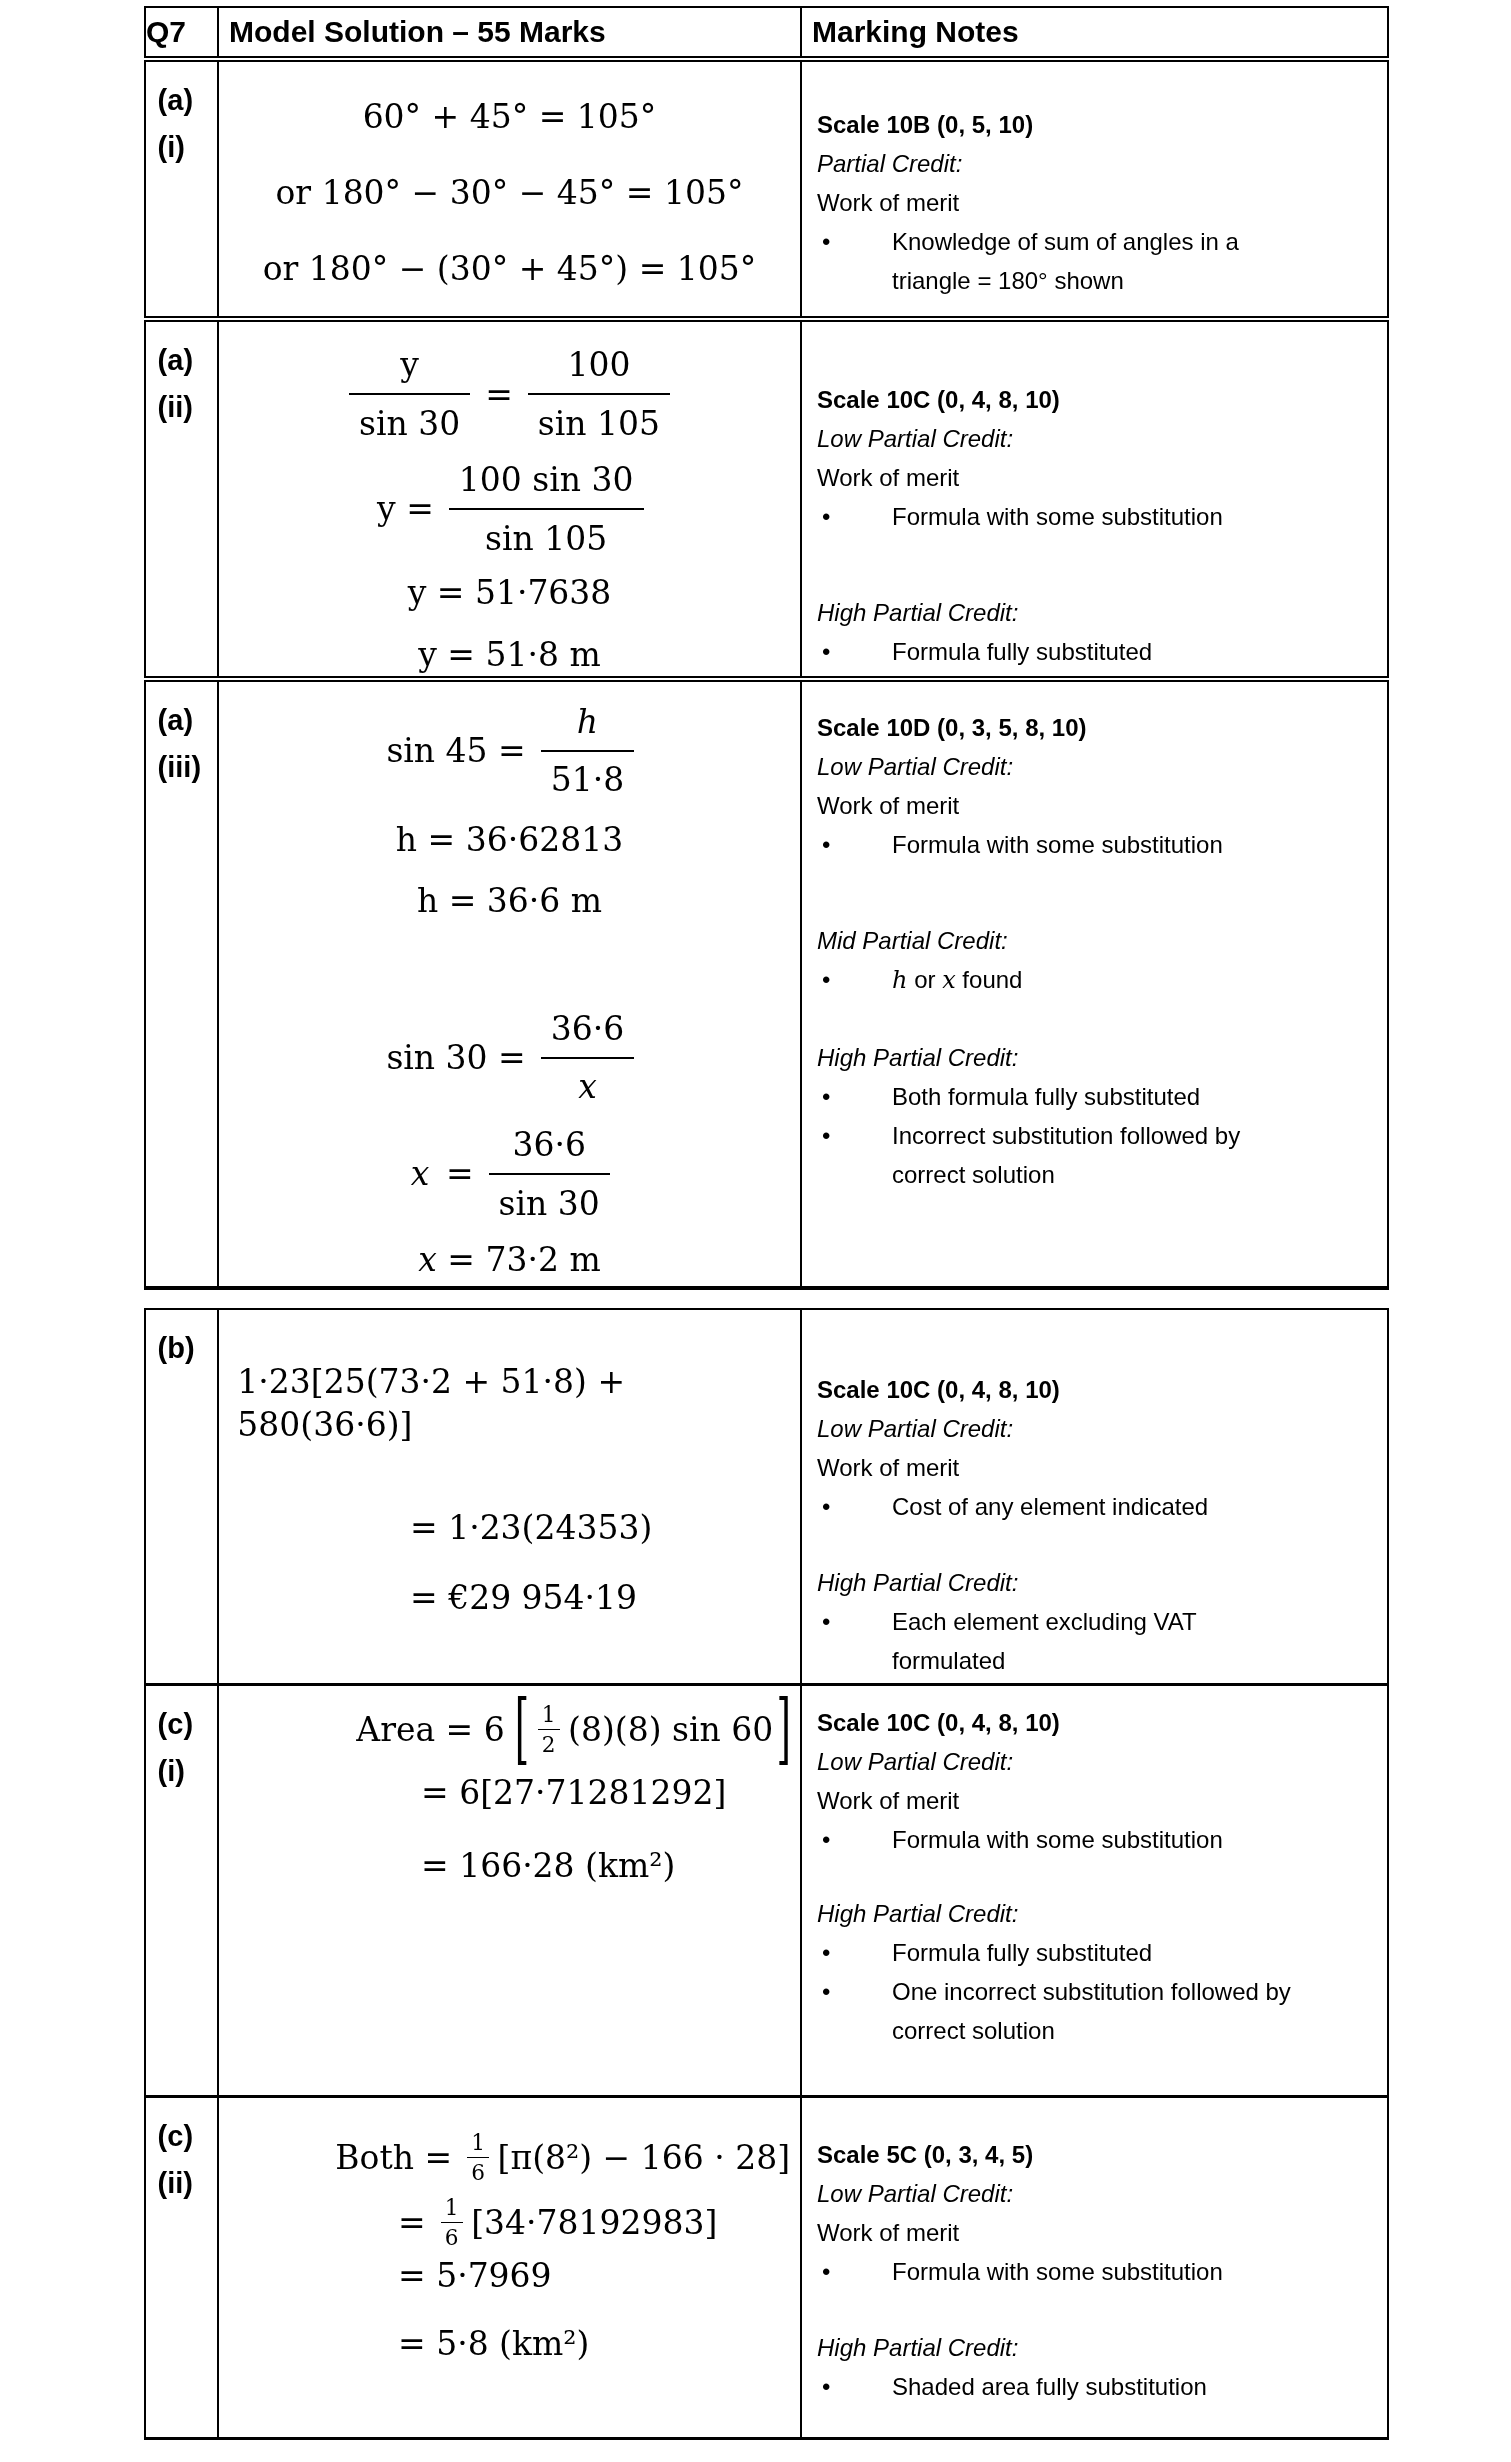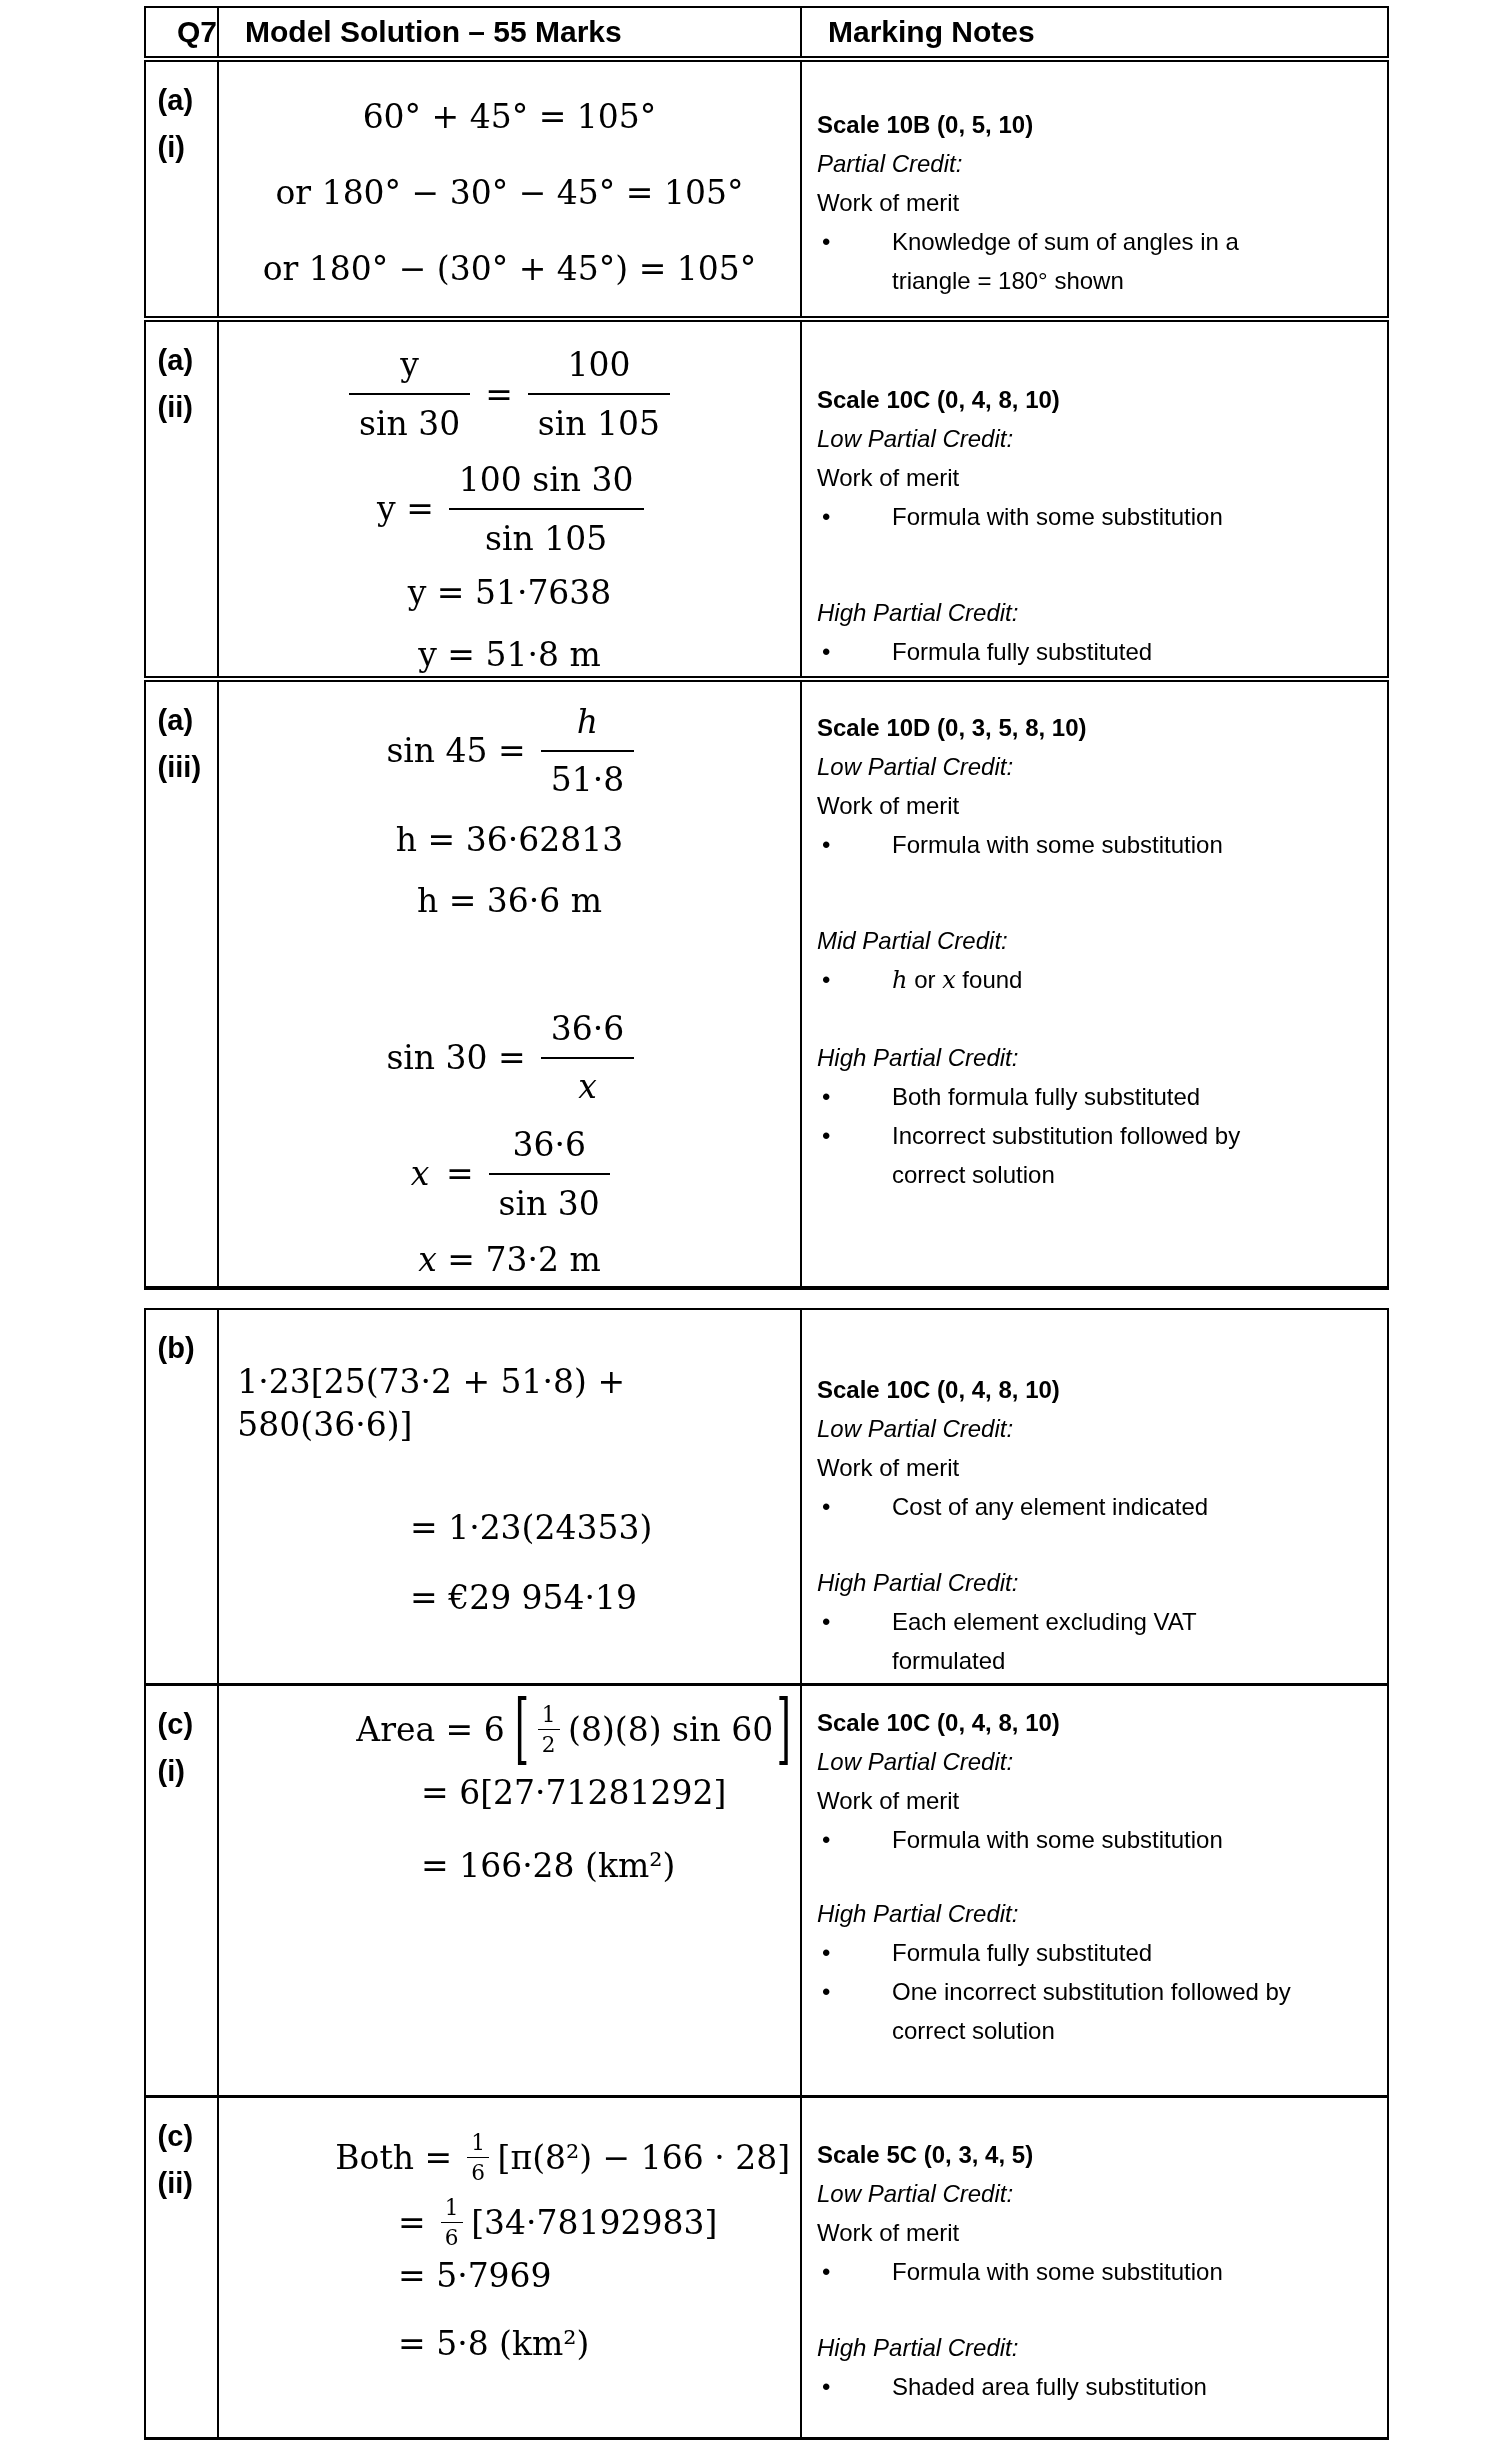--- a/index.html
+++ b/index.html
@@ -9,22 +9,22 @@
   table.t{border-collapse:collapse;table-layout:fixed;width:1243px;background:#fff;}
   table.t1{border:2.5px solid #000;border-bottom-width:4.2px;}
   table.t2{border:2.5px solid #000;border-bottom-width:3.3px;margin-top:18.3px;}
   td{vertical-align:top;padding:0;}
   td + td{border-left:2.5px solid #000;}
   .t1 tr + tr td{border-top:6.7px double #000;}
   .t2 tr + tr td{border-top:3.3px solid #000;}
 
   
   .hd{height:48px;vertical-align:middle;font-weight:bold;font-size:30px;}
-  .hd-q{text-align:right;}
-  .hd-l{padding-left:26px;}
+  .hd-q{text-align:left;}
+  .hd-l{padding-left:10px;}
 
   .lblcell{font-weight:bold;font-size:29px;line-height:47px;}
   .lbl{padding:15px 0 0 11.6px;}
 
   
   .r-a1 td{height:254px;} .r-a2 td{height:351px;} .r-a3 td{height:604px;}
   .r-b td{height:373px;}  .r-c1 td{height:409px;} .r-c2 td{height:339px;}
 
   
   .math{font-family:"DejaVu Serif","Liberation Serif",serif;font-size:33px;line-height:43px;}

